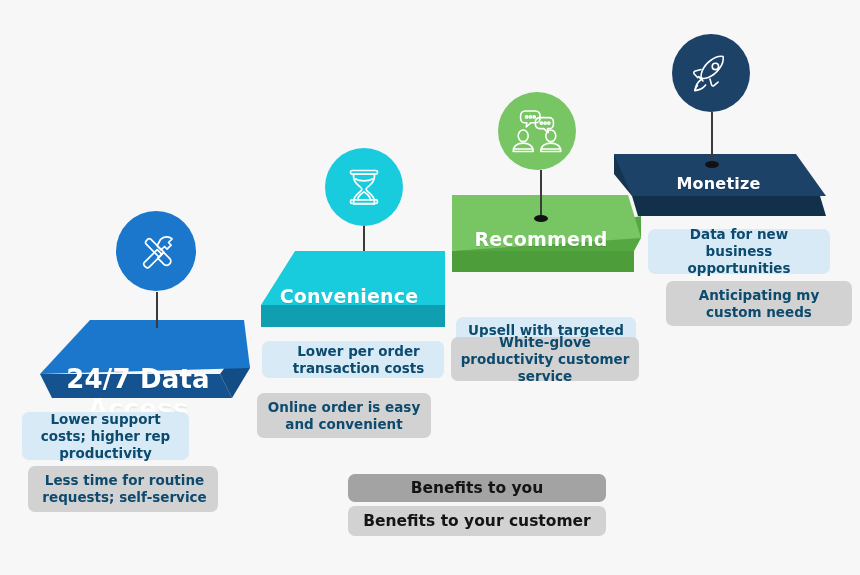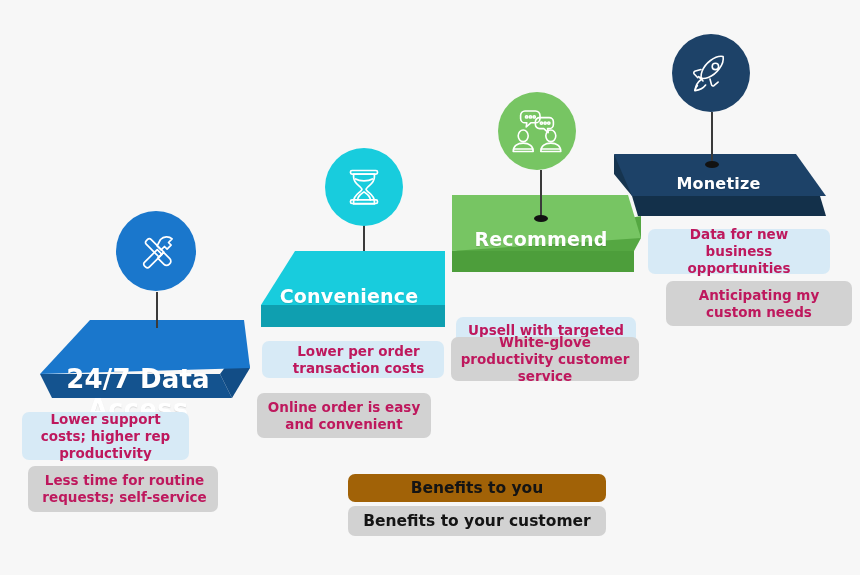--- a/index.html
+++ b/index.html
@@ -76,21 +76,21 @@
   
   .chip {
     position: absolute;
     border-radius: 7px;
     display: flex;
     align-items: center;
     justify-content: center;
     text-align: center;
     font-size: 13.5px;
     font-weight: bold;
-    color: #be185d;
+    color: #0c4a6e;
     line-height: 1.26;
     padding: 4px 9px;
     box-sizing: border-box;
     z-index: 3;
   }
   .chip-you {
     background: #d7eaf6;
   }
   .chip-customer {
     background: #d2d2d2;
@@ -235,16 +235,16 @@
       <polygon points="22,56 210,56 216,76 28,76" fill="#13304a"></polygon>
       <polygon points="22,56 22,34 4,14 4,34" fill="#16344f"></polygon>
       <polygon points="4,14 186,14 216,56 22,56" fill="#1d4268"></polygon>
     </svg>
     <div class="slab-label" style="top:34px; font-size:16px; left:-8px;">Monetize</div>
   </div>
 
   <div class="chip chip-you" style="left:648px; top:229px; width:182px; height:45px;">Data for new business opportunities</div>
   <div class="chip chip-customer" style="left:645px; top:281px; width:186px; height:45px;margin-left:21px;">Anticipating my custom needs</div>
 
-  <div class="legend-item" style="left:348px; top:474px; width:258px; height:28px; background:#a16207;">Benefits to you</div>
+  <div class="legend-item" style="left:348px; top:474px; width:258px; height:28px; background:#a3a3a3;">Benefits to you</div>
   <div class="legend-item" style="left:348px; top:506px; width:258px; height:30px; background:#d2d2d2;">Benefits to your customer</div>
 
 </div>
 
 </body></html>

